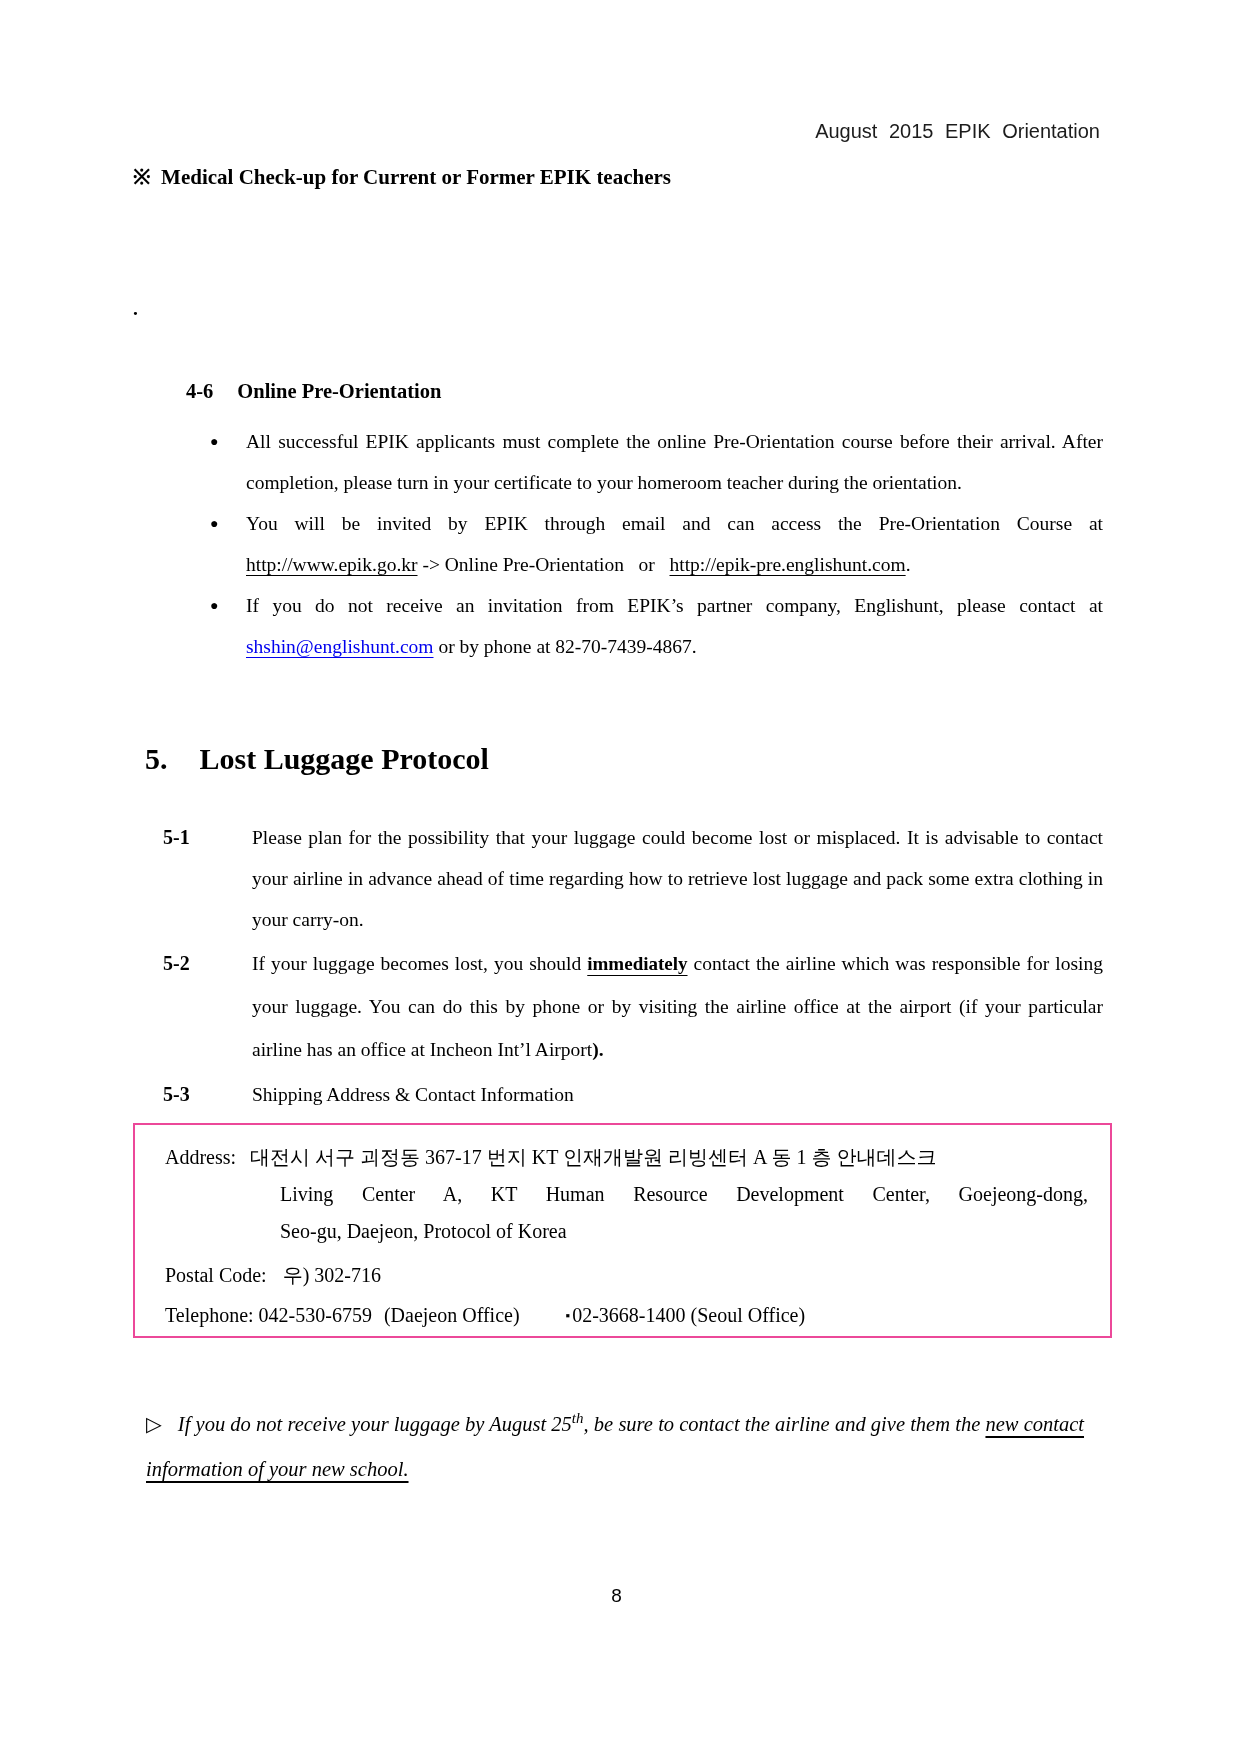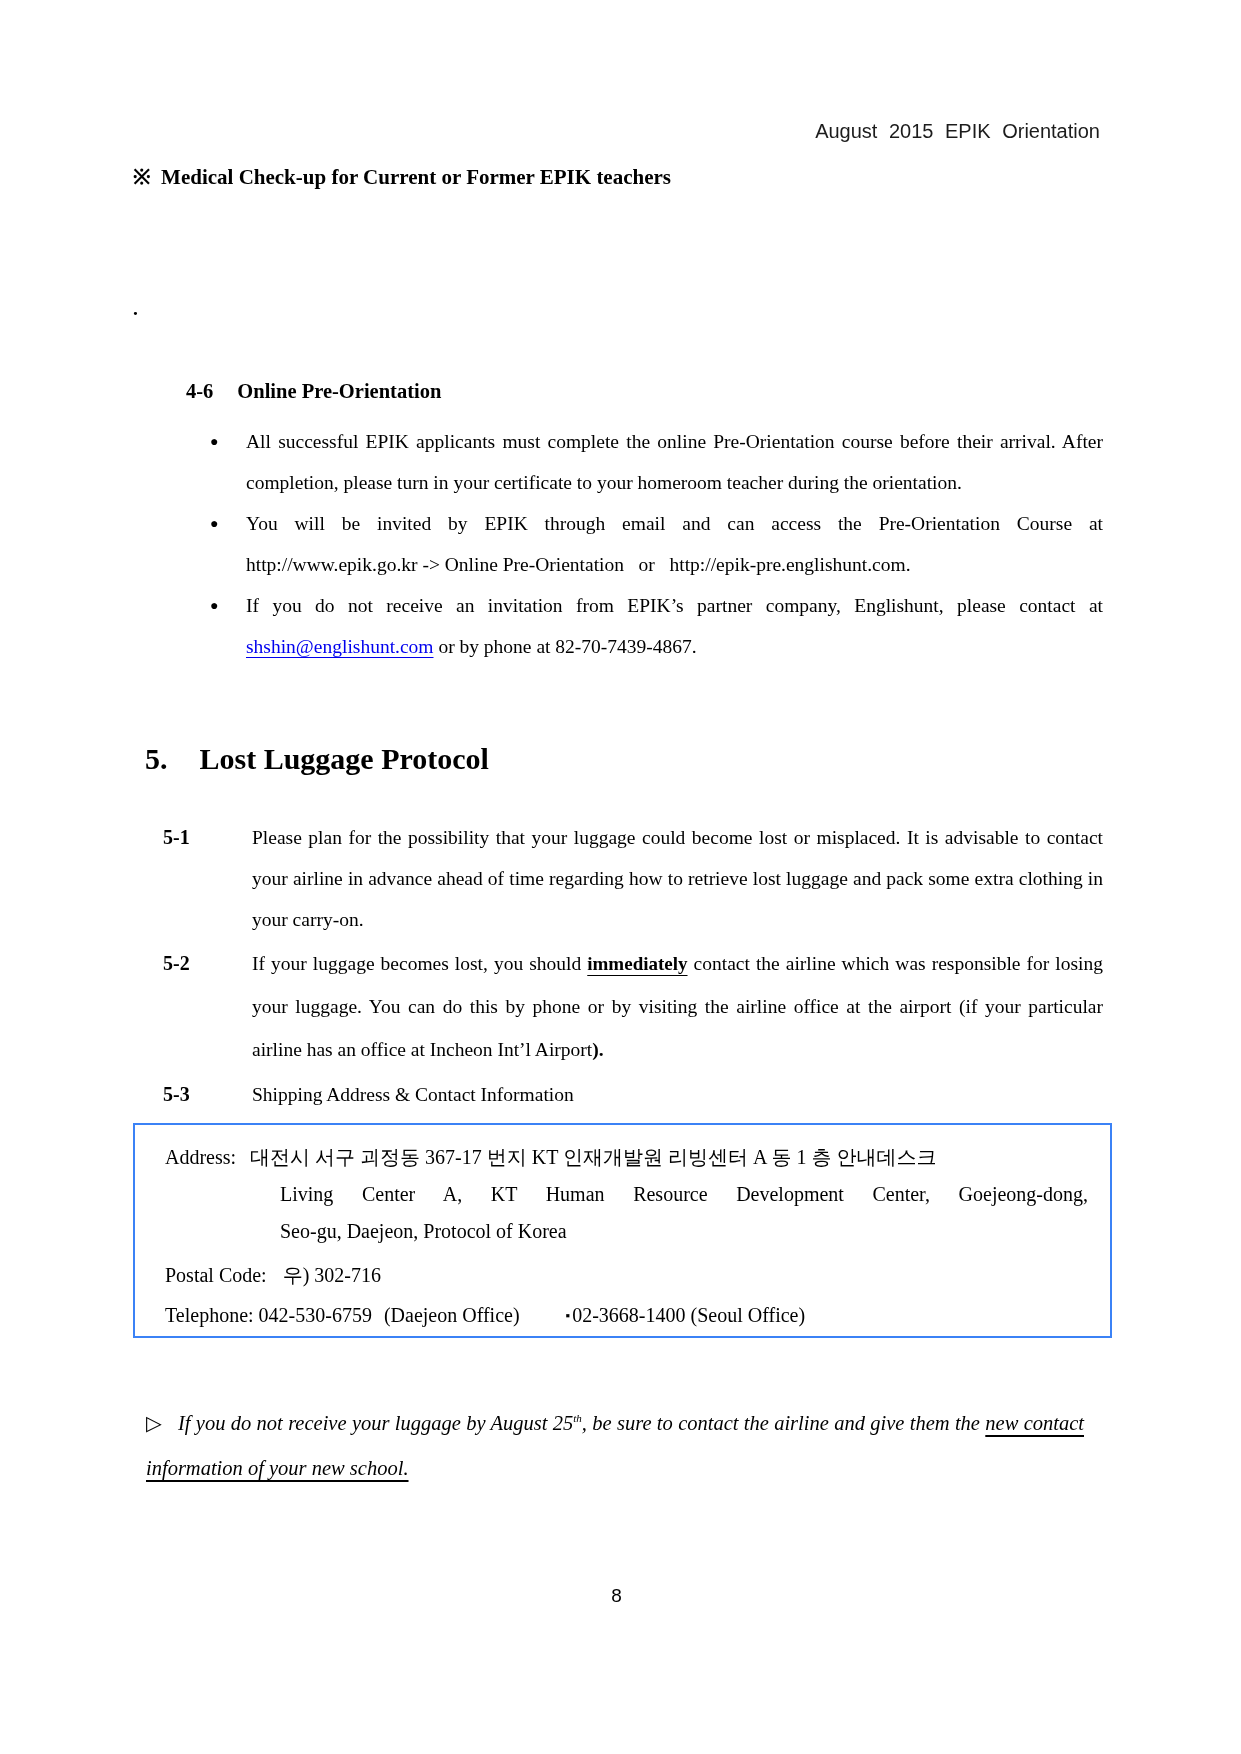--- a/index.html
+++ b/index.html
@@ -38,59 +38,59 @@
   }
   .stray-dot { top:298px; left:133px; font-size:19.5px; font-weight:bold; }
 
   .h46 { top:380px; left:162px; font-size:20.5px; font-weight:bold; }
   .h46 .h46-num { margin-right:24px;margin-left:24px; }
 
   .bullets { top:421px; left:210px; width:893px; font-size:19.5px; line-height:41px; }
   .bullet-item { display:flex; }
   .bullet-marker { width:36px; font-size:14px; flex:none; }
   .bullet-text { flex:1; }
-  .plain-link { color:#000; text-underline-offset:4px; cursor:pointer; }
+  .plain-link { color:#000; text-decoration:underline; text-underline-offset:4px; cursor:pointer; }
   .blue-link { color:#0000EE; text-decoration:underline; text-underline-offset:4px; cursor:pointer; }
 
   .sec5-heading { top:742px; left:145px; font-size:30px; font-weight:bold; }
   .sec5-heading .sec5-num { margin-right:32px; }
 
   .item5 { left:163px; width:940px; font-size:19.5px; line-height:41px; display:flex;gap:44px; }
   .item51 { top:817px; }
   .item52 { top:942px; line-height:43px; }
   .item53 { top:1074px; }
   .item5-label { width:45px; flex:none; font-weight:bold; font-size:20px; }
   .item5-text { flex:1; }
   .imm { font-size:19px; font-weight:bold; text-decoration:underline; text-underline-offset:5px; line-height:1; }
   .bold-end { font-weight:bold; }
 
   .ship-box {
     top:1123px; left:133px; width:979px; height:215px;
-    border:2px solid #3b82f6;
+    border:2px solid #ec4899;
     padding:14px 22px 0 30px;
     font-size:20px;
   }
   .addr-line1 { line-height:37px; display:flex; }
   .addr-label { flex:none; margin-right:14px; }
   .addr-kr { flex:1; }
   .addr-en1 { line-height:37px; padding-left:115px; text-align-last:justify; }
   .addr-en2 { line-height:37px; padding-left:115px; }
   .postal-line { margin-top:5px; line-height:40px; }
   .postal-label { margin-right:16px; }
   .phone-line { line-height:41px; }
   .phone-office { margin-left:12px; }
   .phone-seoul-group { margin-left:46px; }
   .phone-sep { font-size:13px; vertical-align:2px; margin-right:2px; }
 
   .note {
     top:1396px; left:146px; width:938px;
     font-style:italic; font-size:20.5px; line-height:45px;
   }
   .note-marker { font-style:normal; margin-right:16px; }
-  .note-sup { font-size:11px; vertical-align:super;font-style:italic; }
+  .note-sup { font-size:15px; vertical-align:super;font-style:italic; }
   .note-underline { text-decoration:underline; text-underline-offset:5px; }
 
   .page-number {
     top:1585px; left:133px; width:967px;
     text-align:center;
     font-family:"Liberation Sans", sans-serif;
     font-size:19px;
   }
 </style>
 </head>

